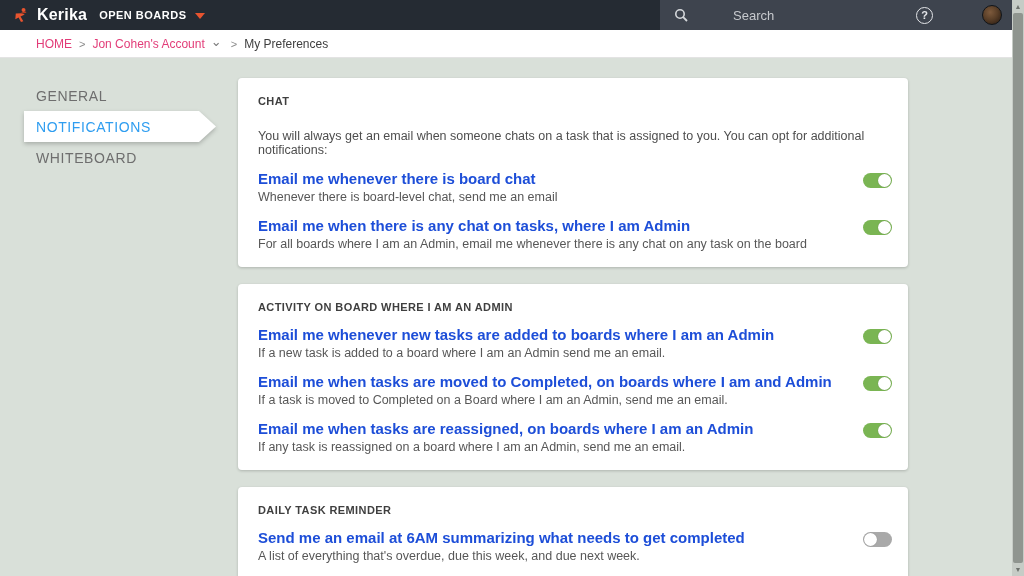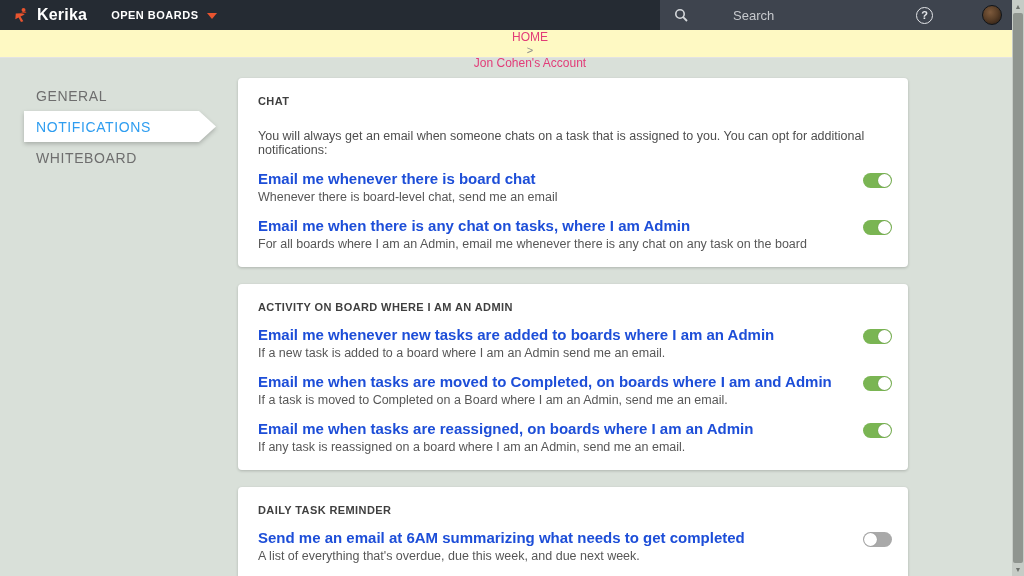--- a/index.html
+++ b/index.html
@@ -4,32 +4,32 @@
 <style>
   * { margin:0; padding:0; box-sizing:border-box; }
   html,body { width:1024px; height:576px; overflow:hidden; }
   body { font-family:"Liberation Sans", sans-serif; background:#d9e0d9; position:relative; }
 
   
   .topbar { height:30px; background:#252b33; display:flex; align-items:center; }
   .brand { display:flex; align-items:center; padding:0 12px 0 12px; cursor:pointer; }
   .logo-icon { width:17px; height:17px; margin-right:8px; }
   .brand-name { color:#ffffff; font-weight:bold; font-size:16px; letter-spacing:.2px; }
-  .open-boards { display:flex; align-items:center; margin-left:12px; cursor:pointer; }
+  .open-boards { display:flex; align-items:center; cursor:pointer; }
   .open-boards-label { color:#ffffff; font-size:11px; font-weight:bold; letter-spacing:.5px; }
   .caret-down { width:0; height:0; border-left:5px solid transparent; border-right:5px solid transparent; border-top:6px solid #e8542f; margin-left:8px; margin-top:1px; }
   .topbar-right { margin-left:auto; width:364px; height:100%; background:#3e444e; display:flex; align-items:center; padding:0 22px 0 14px;gap:36px; }
   .search-icon { width:14px; height:14px; flex:none; }
   .search-placeholder { color:#c6c9cd; font-size:13px; margin-left:9px; }
   .topbar-spacer { flex:1; }
   .help-button { width:17px; height:17px; border:1.5px solid #e4e6e9; border-radius:50%; color:#e4e6e9; font-size:11px; font-weight:bold; display:flex; align-items:center; justify-content:center; margin-right:13px; cursor:pointer; }
   .avatar { width:20px; height:20px; border-radius:50%; background:radial-gradient(circle at 40% 35%, #7d5a3c 0%, #5a3f28 45%, #241810 100%); border:1px solid #11151a; cursor:pointer; }
 
   
-  .breadcrumb { height:28px; background:#fef9c3; display:flex; align-items:center; padding-left:36px; font-size:12px; border-bottom:1px solid #e3e3e3;flex-direction:column; }
+  .breadcrumb { height:28px; background:#ffffff; display:flex; align-items:center; padding-left:36px; font-size:12px; border-bottom:1px solid #e3e3e3; }
   .crumb-link { color:#e23c78; cursor:pointer; }
   .crumb-sep { color:#8a8a8a; margin:0 7px; font-size:11px; }
   .crumb-chevron { color:#787878; font-size:13px; margin:0 2px 4px 6px; }
   .crumb-current { color:#3e3e3e; }
 
   
   .layout { position:relative; height:517px; }
 
   .sidebar { position:absolute; left:24px; top:22px; width:192px; }
   .side-item { height:31px; display:flex; align-items:center; padding-left:12px; font-size:14px; letter-spacing:.6px; color:#6e6e6e; cursor:pointer; }

